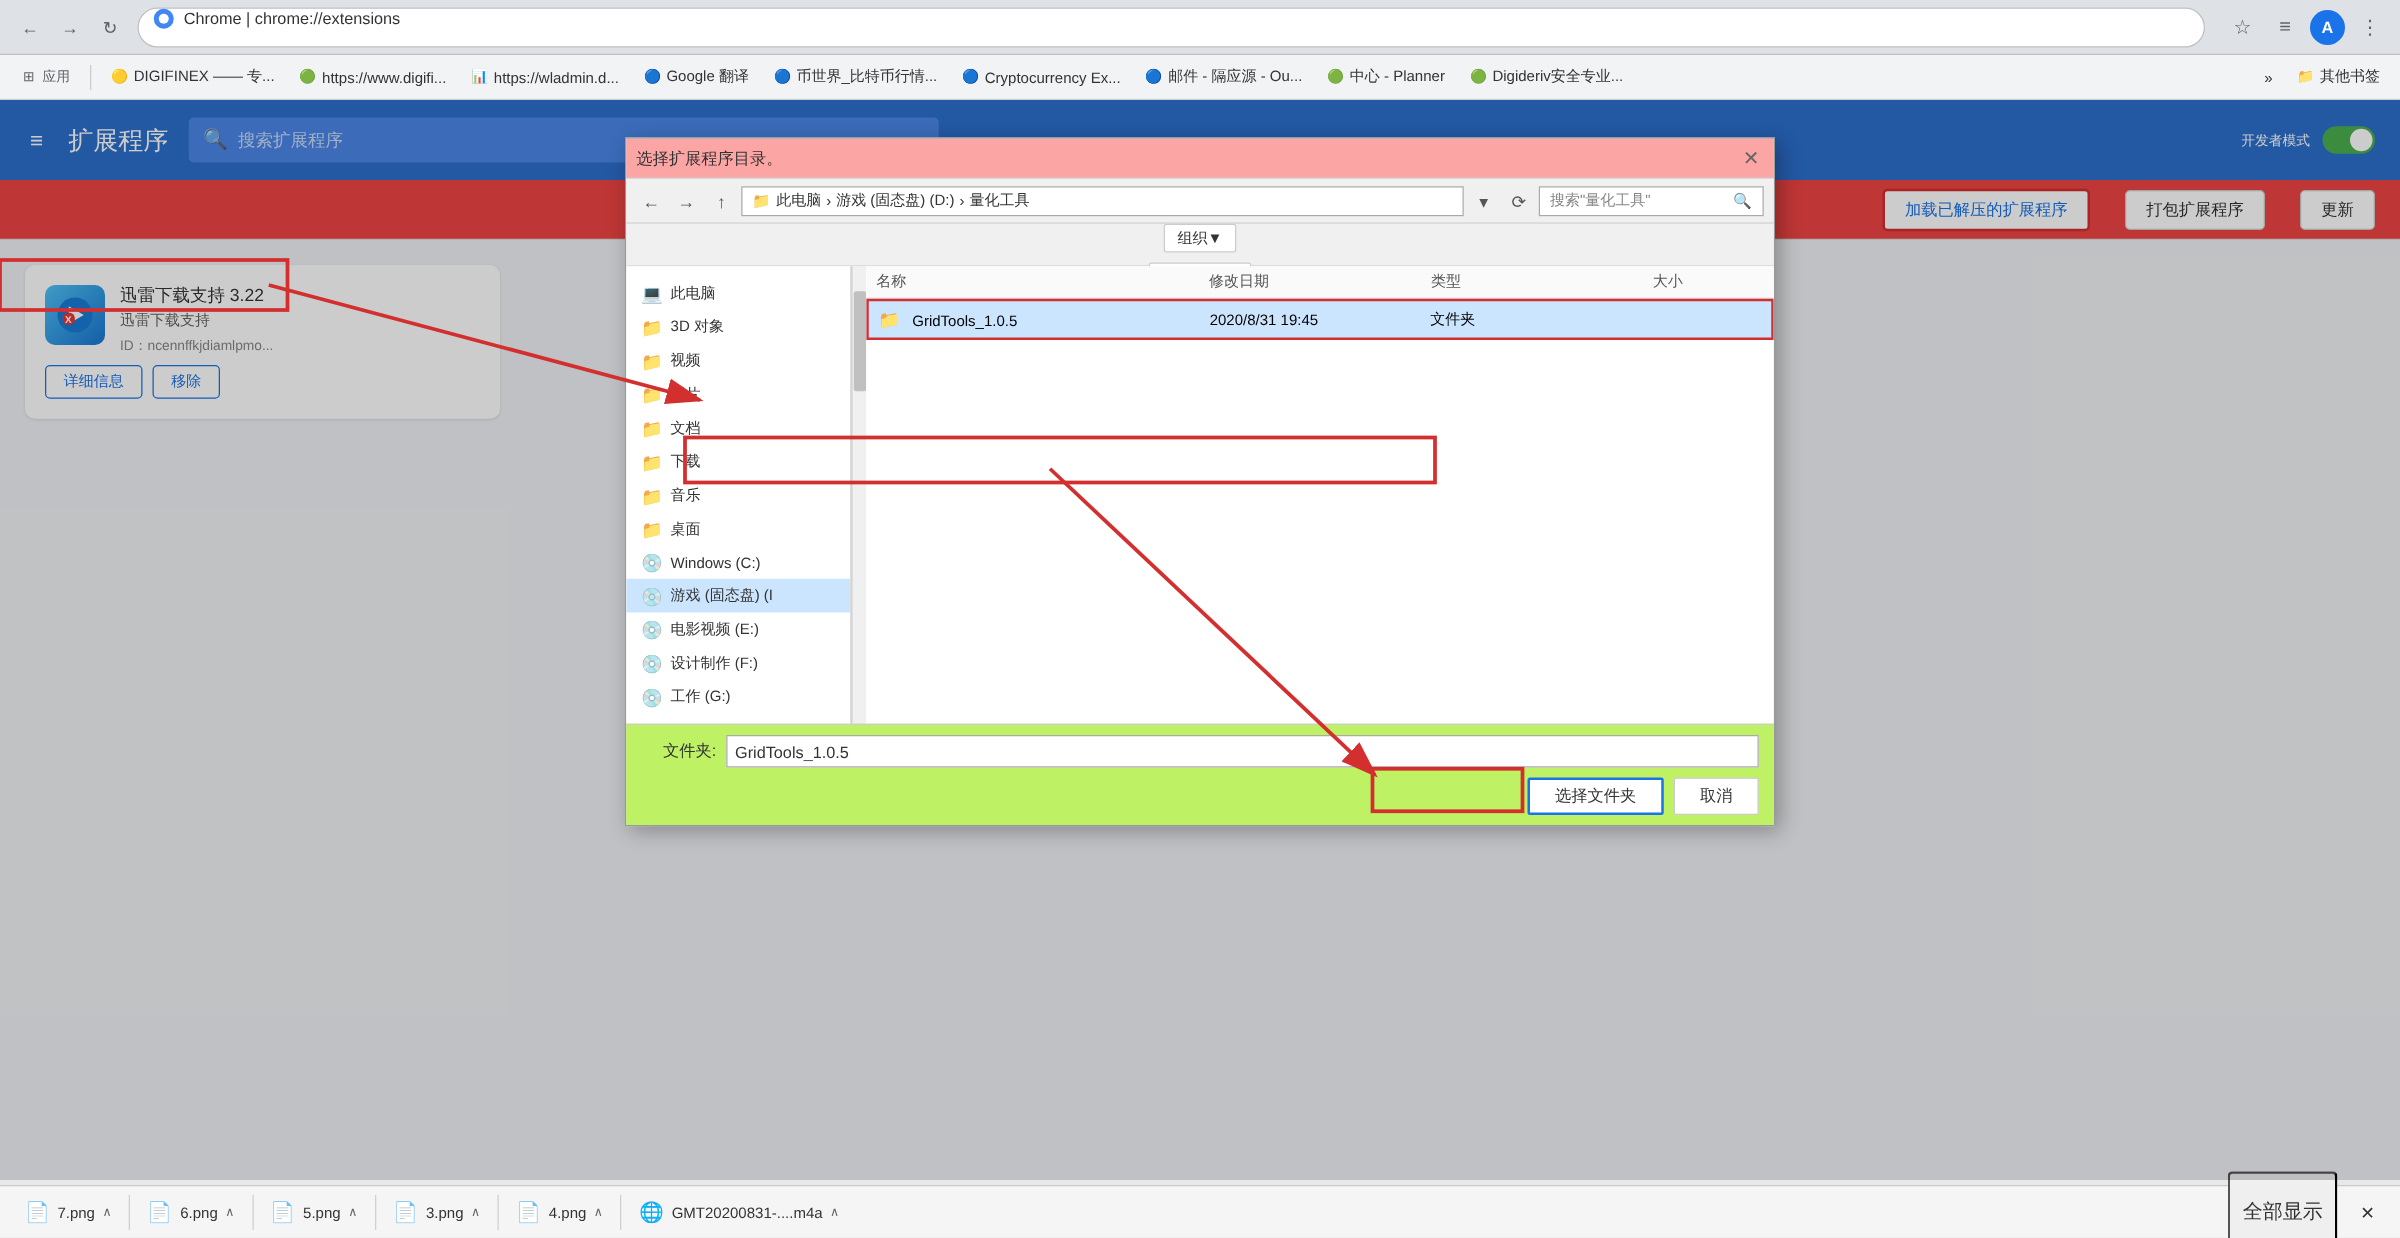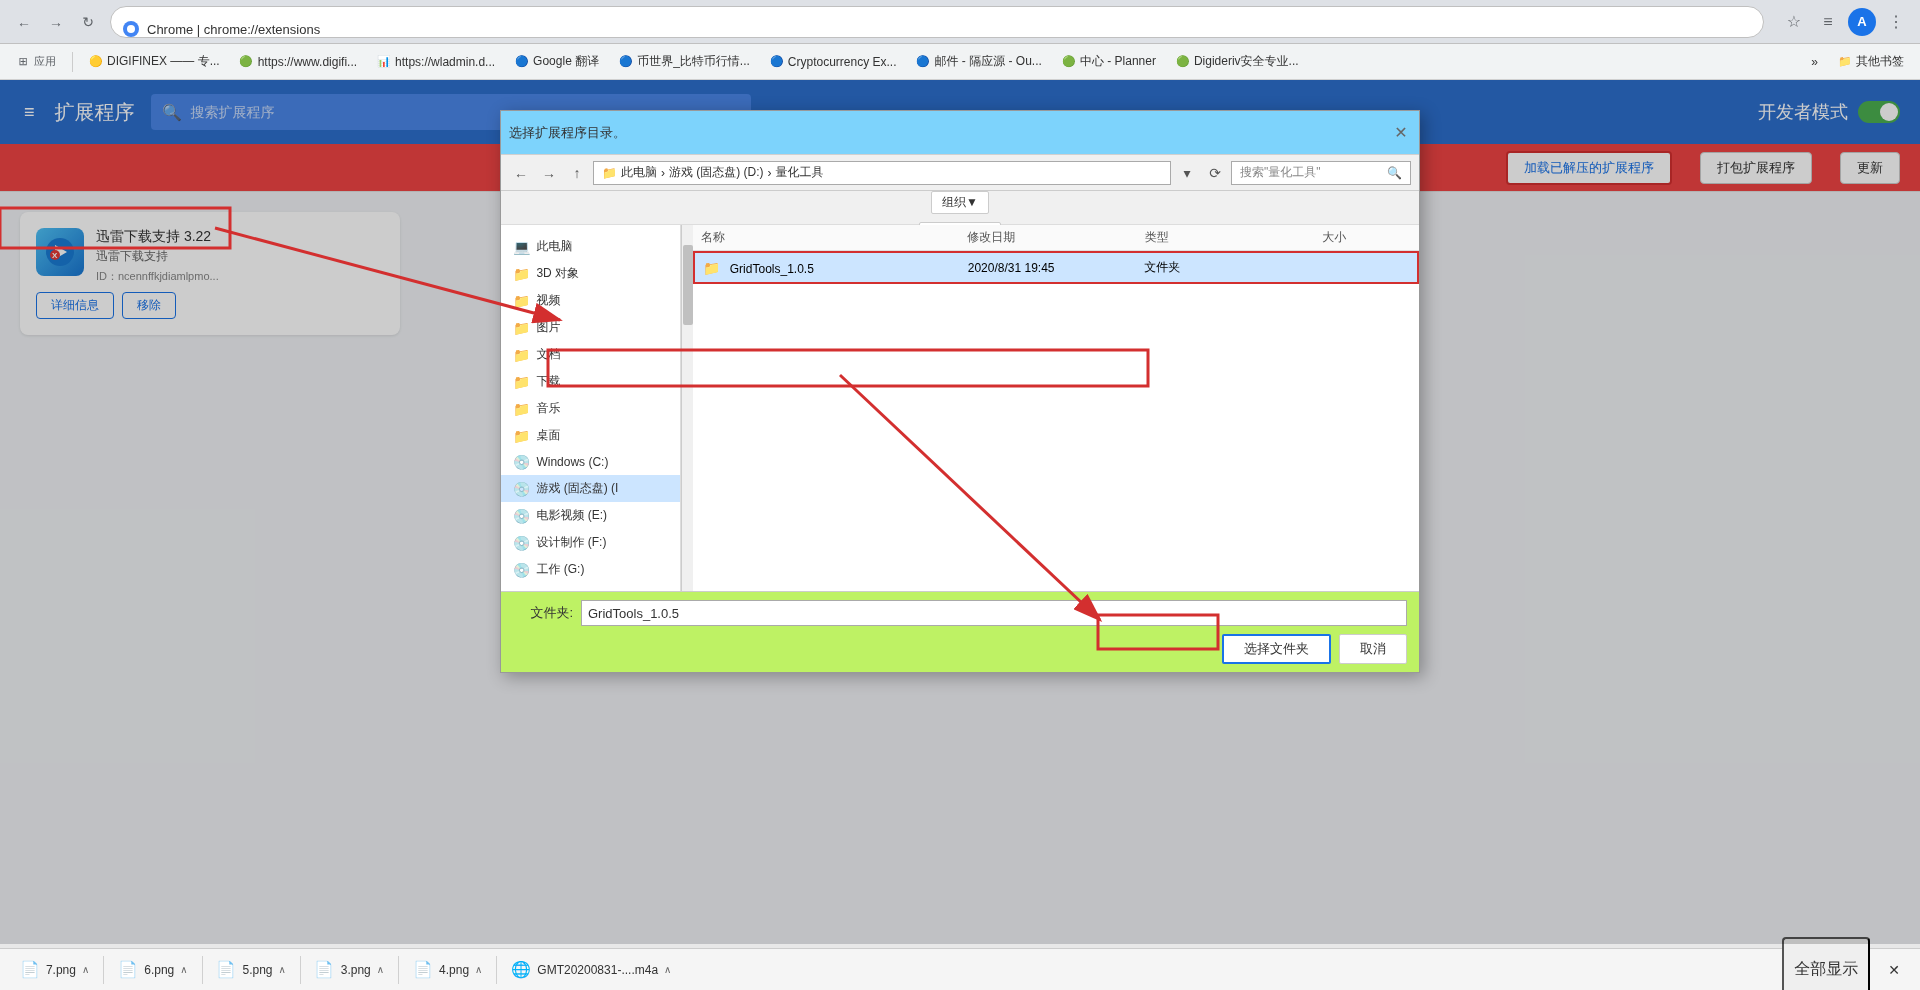--- a/index.html
+++ b/index.html
@@ -16,21 +16,21 @@
       border-bottom: 1px solid #c0c0c0;
     }
     .nav-buttons { display: flex; gap: 4px; align-items: center; }
     .nav-btn {
       width: 28px; height: 28px; border-radius: 50%; border: none;
       background: transparent; cursor: pointer; display: flex; align-items: center; justify-content: center;
       color: #5f6368; font-size: 14px;
     }
     .address-bar {
       flex: 1; height: 32px; border-radius: 16px; background: #fff;
-      display: flex; align-items: flex-end; padding: 0 12px; gap: 8px;
+      display: flex; align-items: flex-start; padding: 0 12px; gap: 8px;
       border: 1px solid #c0c0c0; font-size: 13px; color: #333;
     }
     .address-icon { width: 16px; height: 16px; border-radius: 50%; background: #4285f4; display:flex; align-items:center; justify-content:center; }
     .topbar-right { display: flex; align-items: center; gap: 6px; margin-left: 8px; }
     .topbar-icon-btn {
       width: 28px; height: 28px; border-radius: 50%; border: none;
       background: transparent; cursor: pointer; display: flex; align-items: center; justify-content: center;
       color: #5f6368; font-size: 16px;
     }
     .avatar-circle {
@@ -76,21 +76,21 @@
     .ext-search-bar {
       flex: 1; max-width: 600px; height: 36px; border-radius: 4px;
       background: #4a86e8; border: none; display: flex; align-items: center;
       padding: 0 12px; gap: 8px; color: white;
     }
     .ext-search-bar input {
       background: transparent; border: none; outline: none; color: #000000; font-size: 14px; width: 100%;
     }
     .ext-search-bar input::placeholder { color: rgba(255,255,255,0.7); }
     .ext-dev-mode {
-      margin-left: auto; display: flex; align-items: center; gap: 10px; color: white; font-size: 18px;
+      margin-left: auto; display: flex; align-items: center; gap: 10px; color: white; font-size: 11px;
     }
     .toggle-switch {
       width: 42px; height: 22px; border-radius: 11px; background: #4caf50;
       position: relative; cursor: pointer;
     }
     .toggle-switch::after {
       content: ''; position: absolute; width: 18px; height: 18px;
       border-radius: 50%; background: white; top: 2px; right: 2px; transition: 0.2s;
     }
 
@@ -157,21 +157,21 @@
       z-index: 50;
     }
     .file-dialog {
       width: 920px;
       background: #f0f0f0;
       border: 1px solid #999;
       box-shadow: 4px 4px 16px rgba(0,0,0,0.3);
       display: flex; flex-direction: column;
     }
     .dialog-titlebar {
-      height: 44px; background: #7dd3fc;
+      height: 32px; background: #fca5a5;
       display: flex; align-items: center; padding: 0 8px;
       border-bottom: 1px solid #d0d0d0; font-size: 13px; color: #333;
     }
     .dialog-close-btn {
       margin-left: auto; width: 20px; height: 20px;
       border: none; background: transparent; cursor: pointer;
       display: flex; align-items: center; justify-content: center;
       color: #666; font-size: 16px;
     }
 

